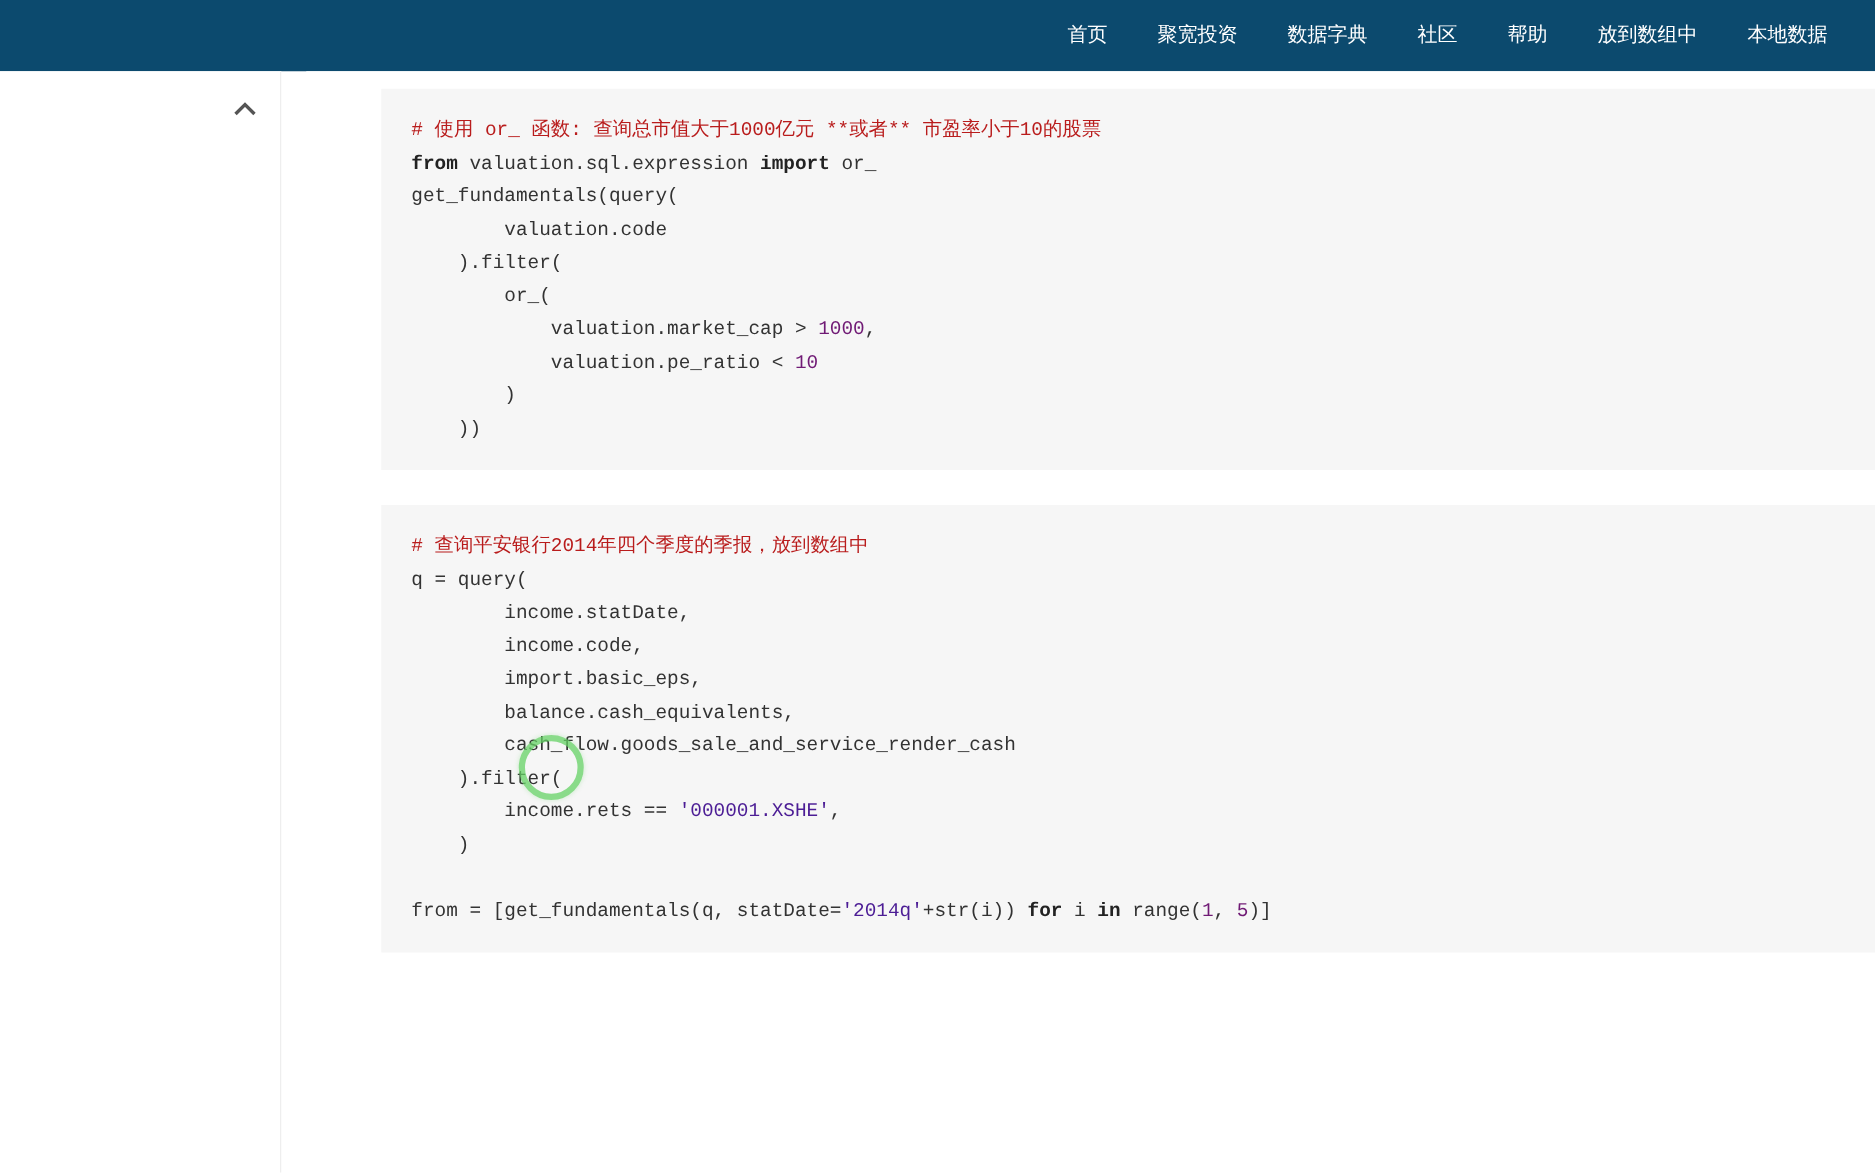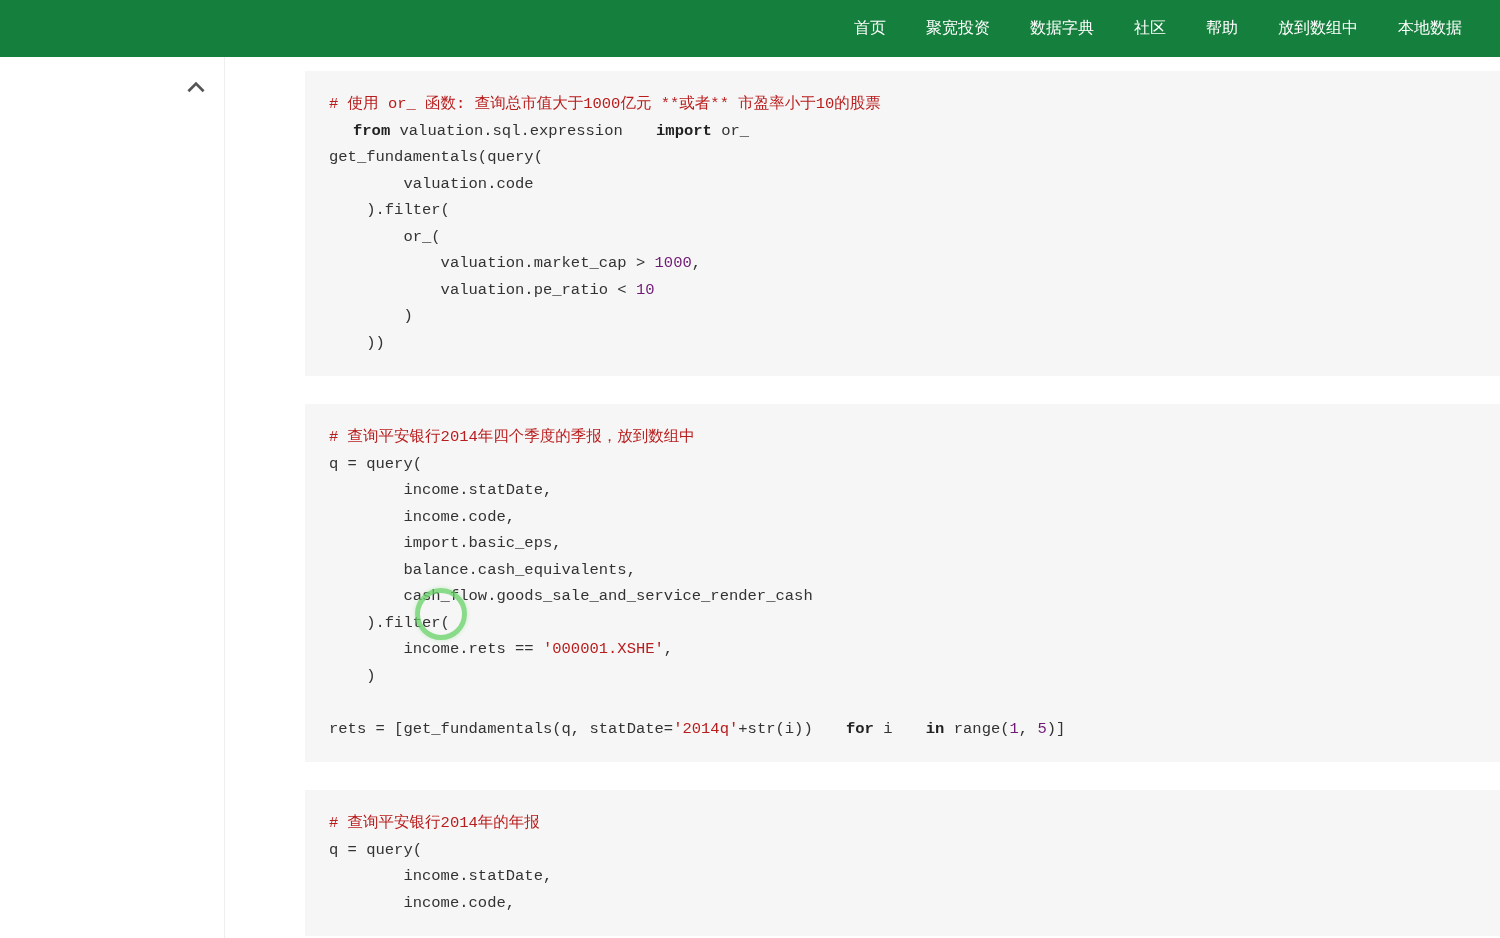--- a/index.html
+++ b/index.html
@@ -1,19 +1,19 @@
 <!DOCTYPE html>
 <html><head>
 <meta charset="utf-8">
 <style>
   * { box-sizing: border-box; margin: 0; padding: 0; }
   html, body { width: 1500px; height: 938px; font-family: "Microsoft YaHei", Arial, sans-serif; overflow: hidden; background: #fff; }
   .topnav {
     position: absolute; top: 0; left: 0; right: 0; height: 57px;
-    background: #15803d; display: flex; align-items: center; justify-content: flex-end;
+    background: #0c4a6e; display: flex; align-items: center; justify-content: flex-end;
     padding-right: 18px; color: #fff; font-size: 16px;
   }
   .topnav .nav-item { padding: 0 20px; cursor: pointer; white-space: nowrap; }
   .sidebar {
     position: absolute; left: 0; top: 57px; width: 225px; bottom: 0;
     background: #fff; border-right: 1px solid #eee; padding-top: 20px;
     color: #333; font-size: 16px; overflow: hidden;
   }
   .sidebar-toggle { position: absolute; right: 15px; top: 18px; }
   
@@ -25,23 +25,23 @@
   }
   .main::-webkit-scrollbar { width: 12px; }
   .main::-webkit-scrollbar-thumb { background: #c9c9c9; border-radius: 6px; }
   .main::-webkit-scrollbar-track { background: #f1f1f1; }
   .codeblock {
     background: #f6f6f6; padding: 20px 24px; margin: 14px 0 28px 0;
     font-family: Consolas, "Courier New", monospace; font-size: 15.5px;
     line-height: 26.5px; color: #333; white-space: pre; overflow-x: hidden;
   }
   .c-comment { color: #b91c1c; }
-  .c-kw { font-weight: bold; color: #222; margin-left: 24px; }
+  .c-kw { font-weight: bold; color: #222; }
   .c-num { color: #701a75; }
-  .c-str { color: #b91c1c; }
+  .c-str { color: #4c1d95; }
   .cursor-ring {
     position: absolute; width: 52px; height: 52px; border: 5px solid rgba(100,210,100,0.75);
     border-radius: 50%; pointer-events: none; z-index: 50;
     left: 415px; top: 588px;
     box-shadow: 0 0 4px rgba(100,210,100,0.3);
   }
   .chevron-up-icon svg { width: 26px; height: 26px; stroke: #555; stroke-width: 2.5; fill: none; }
 </style>
 </head>
 <body>
@@ -90,22 +90,18 @@
 <span>q = query(</span>
 <span>        income.statDate,</span>
 <span>        income.code,</span>
 <span>        import.basic_eps,</span>
 <span>        balance.cash_equivalents,</span>
 <span>        cash_flow.goods_sale_and_service_render_cash</span>
 <span>    ).filter(</span>
 <span>        income.rets == </span><span class="c-str">'000001.XSHE'</span><span>,</span>
 <span>    )</span>
 <span></span>
-<span>rets = [get_fundamentals(q, statDate=</span><span class="c-str">'2014q'</span><span>+str(i)) </span><span class="c-kw">for</span><span> i </span><span class="c-kw">in</span><span> range(</span><span class="c-num">1</span><span>, </span><span class="c-num">5</span><span>)]</span></div>
+<span>from = [get_fundamentals(q, statDate=</span><span class="c-str">'2014q'</span><span>+str(i)) </span><span class="c-kw">for</span><span> i </span><span class="c-kw">in</span><span> range(</span><span class="c-num">1</span><span>, </span><span class="c-num">5</span><span>)]</span></div>
 
-  <div class="codeblock"><span class="c-comment"># 查询平安银行2014年的年报</span>
-<span>q = query(</span>
-<span>        income.statDate,</span>
-<span>        income.code,</span></div>
 
 </div>
 
 <div class="cursor-ring"></div>
 
 </body></html>

